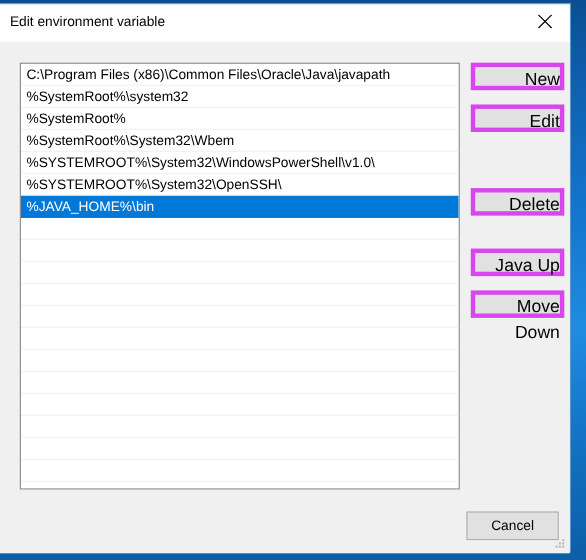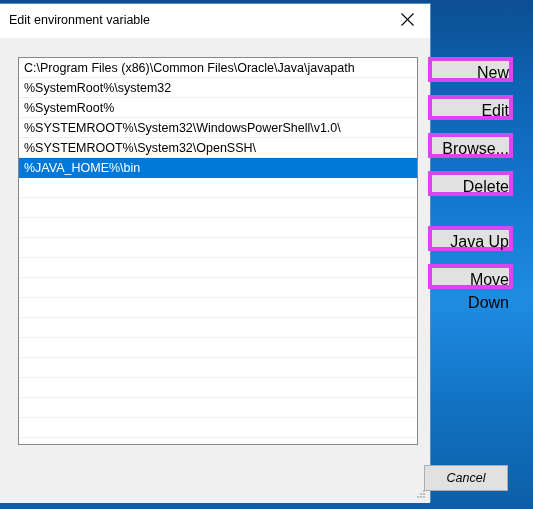--- a/index.html
+++ b/index.html
@@ -26,21 +26,21 @@
         #1f8ce4 300px,
         #1273c4 400px,
         #0d5ea6 509px);
   }
 
   
   #window {
     position: absolute;
     left: 0;
     top: 3px;
-    width: 431px;
+    width: 519px;
     height: 499px;
     background: #fef9c3;
     border: 1px solid #4a8fd0;
     border-left: none;
     box-sizing: border-box;
   }
 
   #titlebar {
     position: relative;
     height: 33px;
@@ -157,21 +157,20 @@
     background: #e1e1e1;
     border: 1px solid #adadad;
     box-sizing: border-box;
     font-family: "Liberation Sans", sans-serif;
     font-size: 12.5px;
     color: #000000;
     text-align: center;
     line-height: 24px;
     cursor: default;
     padding: 0;
-    font-style: italic;
   }
 
   
   #resize-grip {
     position: absolute;
     right: 3px;
     bottom: 3px;
     width: 12px;
     height: 12px;
   }
@@ -198,41 +197,41 @@
       </svg>
     </div>
   </div>
 
   <div id="client">
 
     <div id="listbox">
         <div class="row">C:\Program Files (x86)\Common Files\Oracle\Java\javapath</div>
         <div class="row">%SystemRoot%\system32</div>
         <div class="row">%SystemRoot%</div>
+        <div class="row">%SystemRoot%\System32\Wbem</div>
         <div class="row">%SYSTEMROOT%\System32\WindowsPowerShell\v1.0\</div>
         <div class="row">%SYSTEMROOT%\System32\OpenSSH\</div>
         <div class="row selected">%JAVA_HOME%\bin</div>
         <div class="row empty"></div>
         <div class="row empty"></div>
         <div class="row empty"></div>
         <div class="row empty"></div>
         <div class="row empty"></div>
         <div class="row empty"></div>
         <div class="row empty"></div>
         <div class="row empty"></div>
         <div class="row empty"></div>
         <div class="row empty"></div>
         <div class="row empty"></div>
         <div class="row empty"></div>
         <div class="row empty"></div>
       </div>
 
     <button class="btn" id="btn-new">New</button>
     <button class="btn" id="btn-edit">Edit</button>
-    <button class="btn" id="btn-browse">Browse...</button>
     <button class="btn" id="btn-delete">Delete</button>
     <button class="btn" id="btn-move-up">Java Up</button>
     <button class="btn" id="btn-move-down">Move Down</button>
 
     <button id="btn-ok">OK</button>
     <button id="btn-cancel">Cancel</button>
 
     <div id="resize-grip">
         <i style="left: 8px; top: 2px;"></i>
         <i style="left: 5px; top: 5px;"></i>

